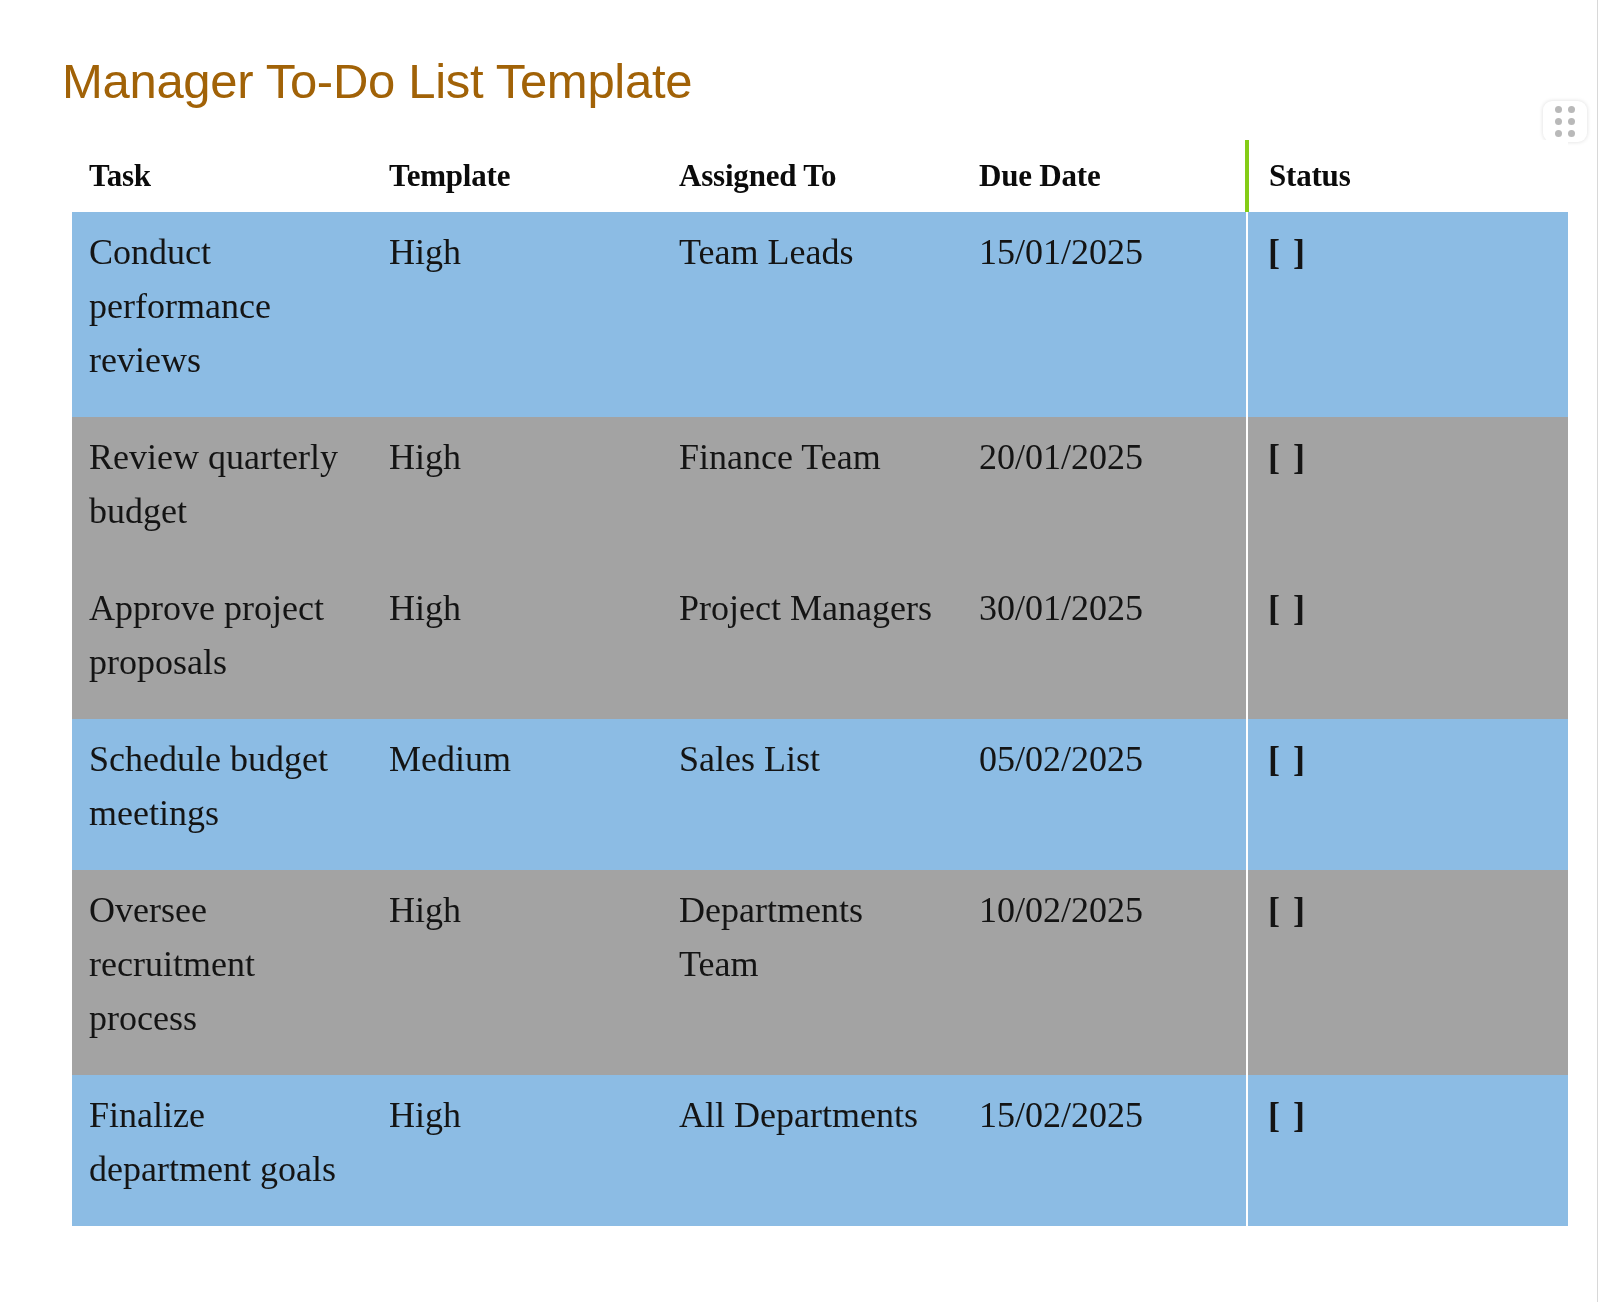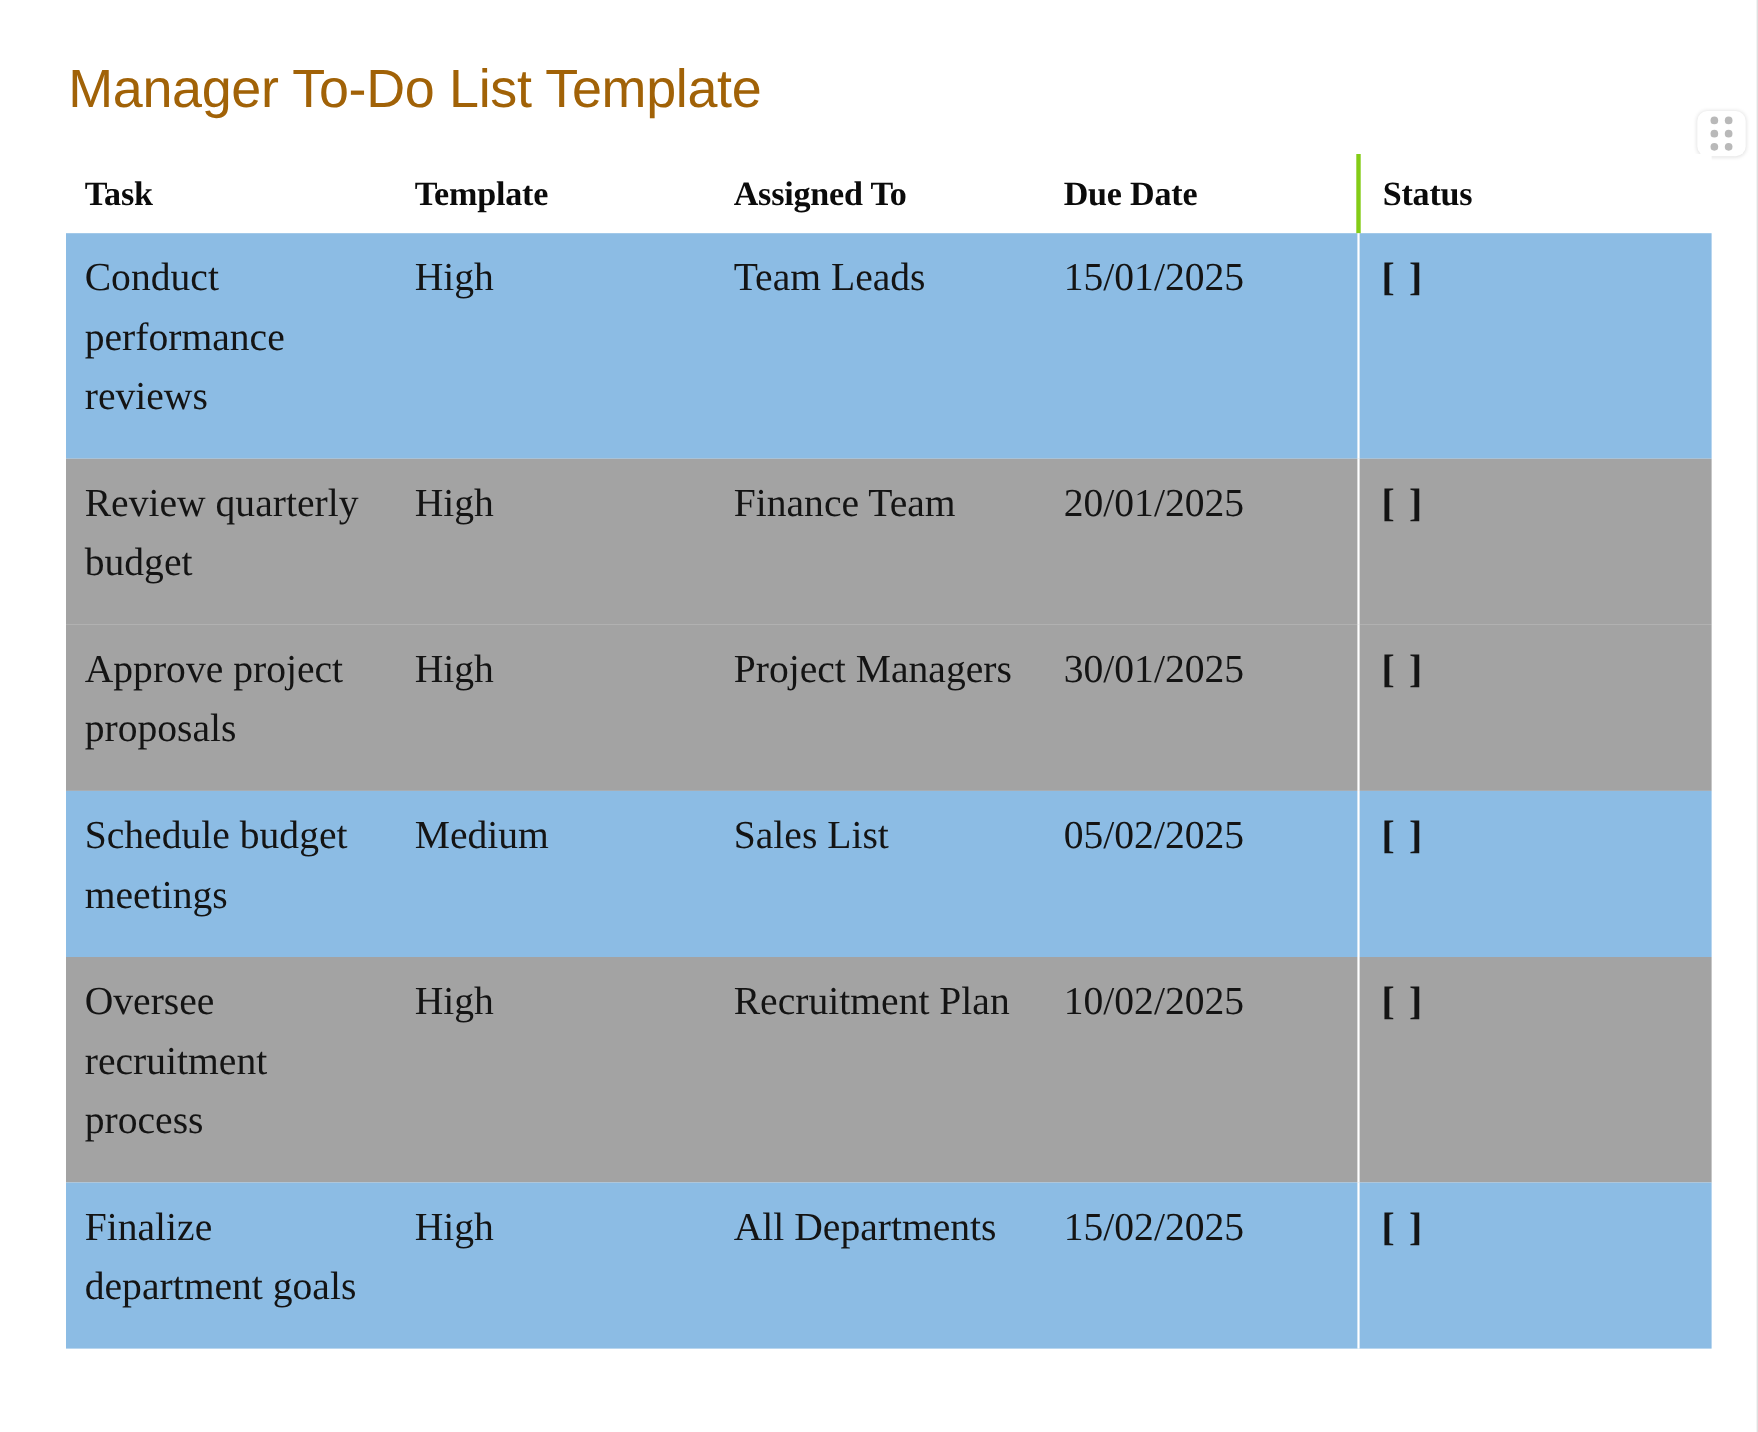--- a/index.html
+++ b/index.html
@@ -71,21 +71,21 @@
     display: block;
     width: 7px;
     height: 7px;
     border-radius: 50%;
     background: #b9b9b9;
   }
 
   
   .todo-table {
     position: absolute;
-    left: 60px;
+    left: 72px;
     top: 140px;
     width: 1496px;
     border-collapse: collapse;
     table-layout: fixed;
   }
   .todo-table col.c-task     { width: 300px; }
   .todo-table col.c-priority { width: 290px; }
   .todo-table col.c-assigned { width: 300px; }
   .todo-table col.c-due      { width: 285px; }
   .todo-table col.c-status   { width: 321px; }
@@ -193,21 +193,21 @@
         <tr class="shaded">
           <td class="task-cell">Schedule budget meetings</td>
           <td class="priority-cell">Medium</td>
           <td class="assigned-cell">Sales List</td>
           <td class="due-cell">05/02/2025</td>
           <td class="status-cell"><span class="status-mark">[ ]</span></td>
         </tr>
         <tr class="plain">
           <td class="task-cell">Oversee recruitment process</td>
           <td class="priority-cell">High</td>
-          <td class="assigned-cell">Recruitment Plan</td>
+          <td class="assigned-cell">Departments Team</td>
           <td class="due-cell">10/02/2025</td>
           <td class="status-cell"><span class="status-mark">[ ]</span></td>
         </tr>
         <tr class="shaded">
           <td class="task-cell">Finalize department goals</td>
           <td class="priority-cell">High</td>
           <td class="assigned-cell">All Departments</td>
           <td class="due-cell">15/02/2025</td>
           <td class="status-cell"><span class="status-mark">[ ]</span></td>
         </tr>

